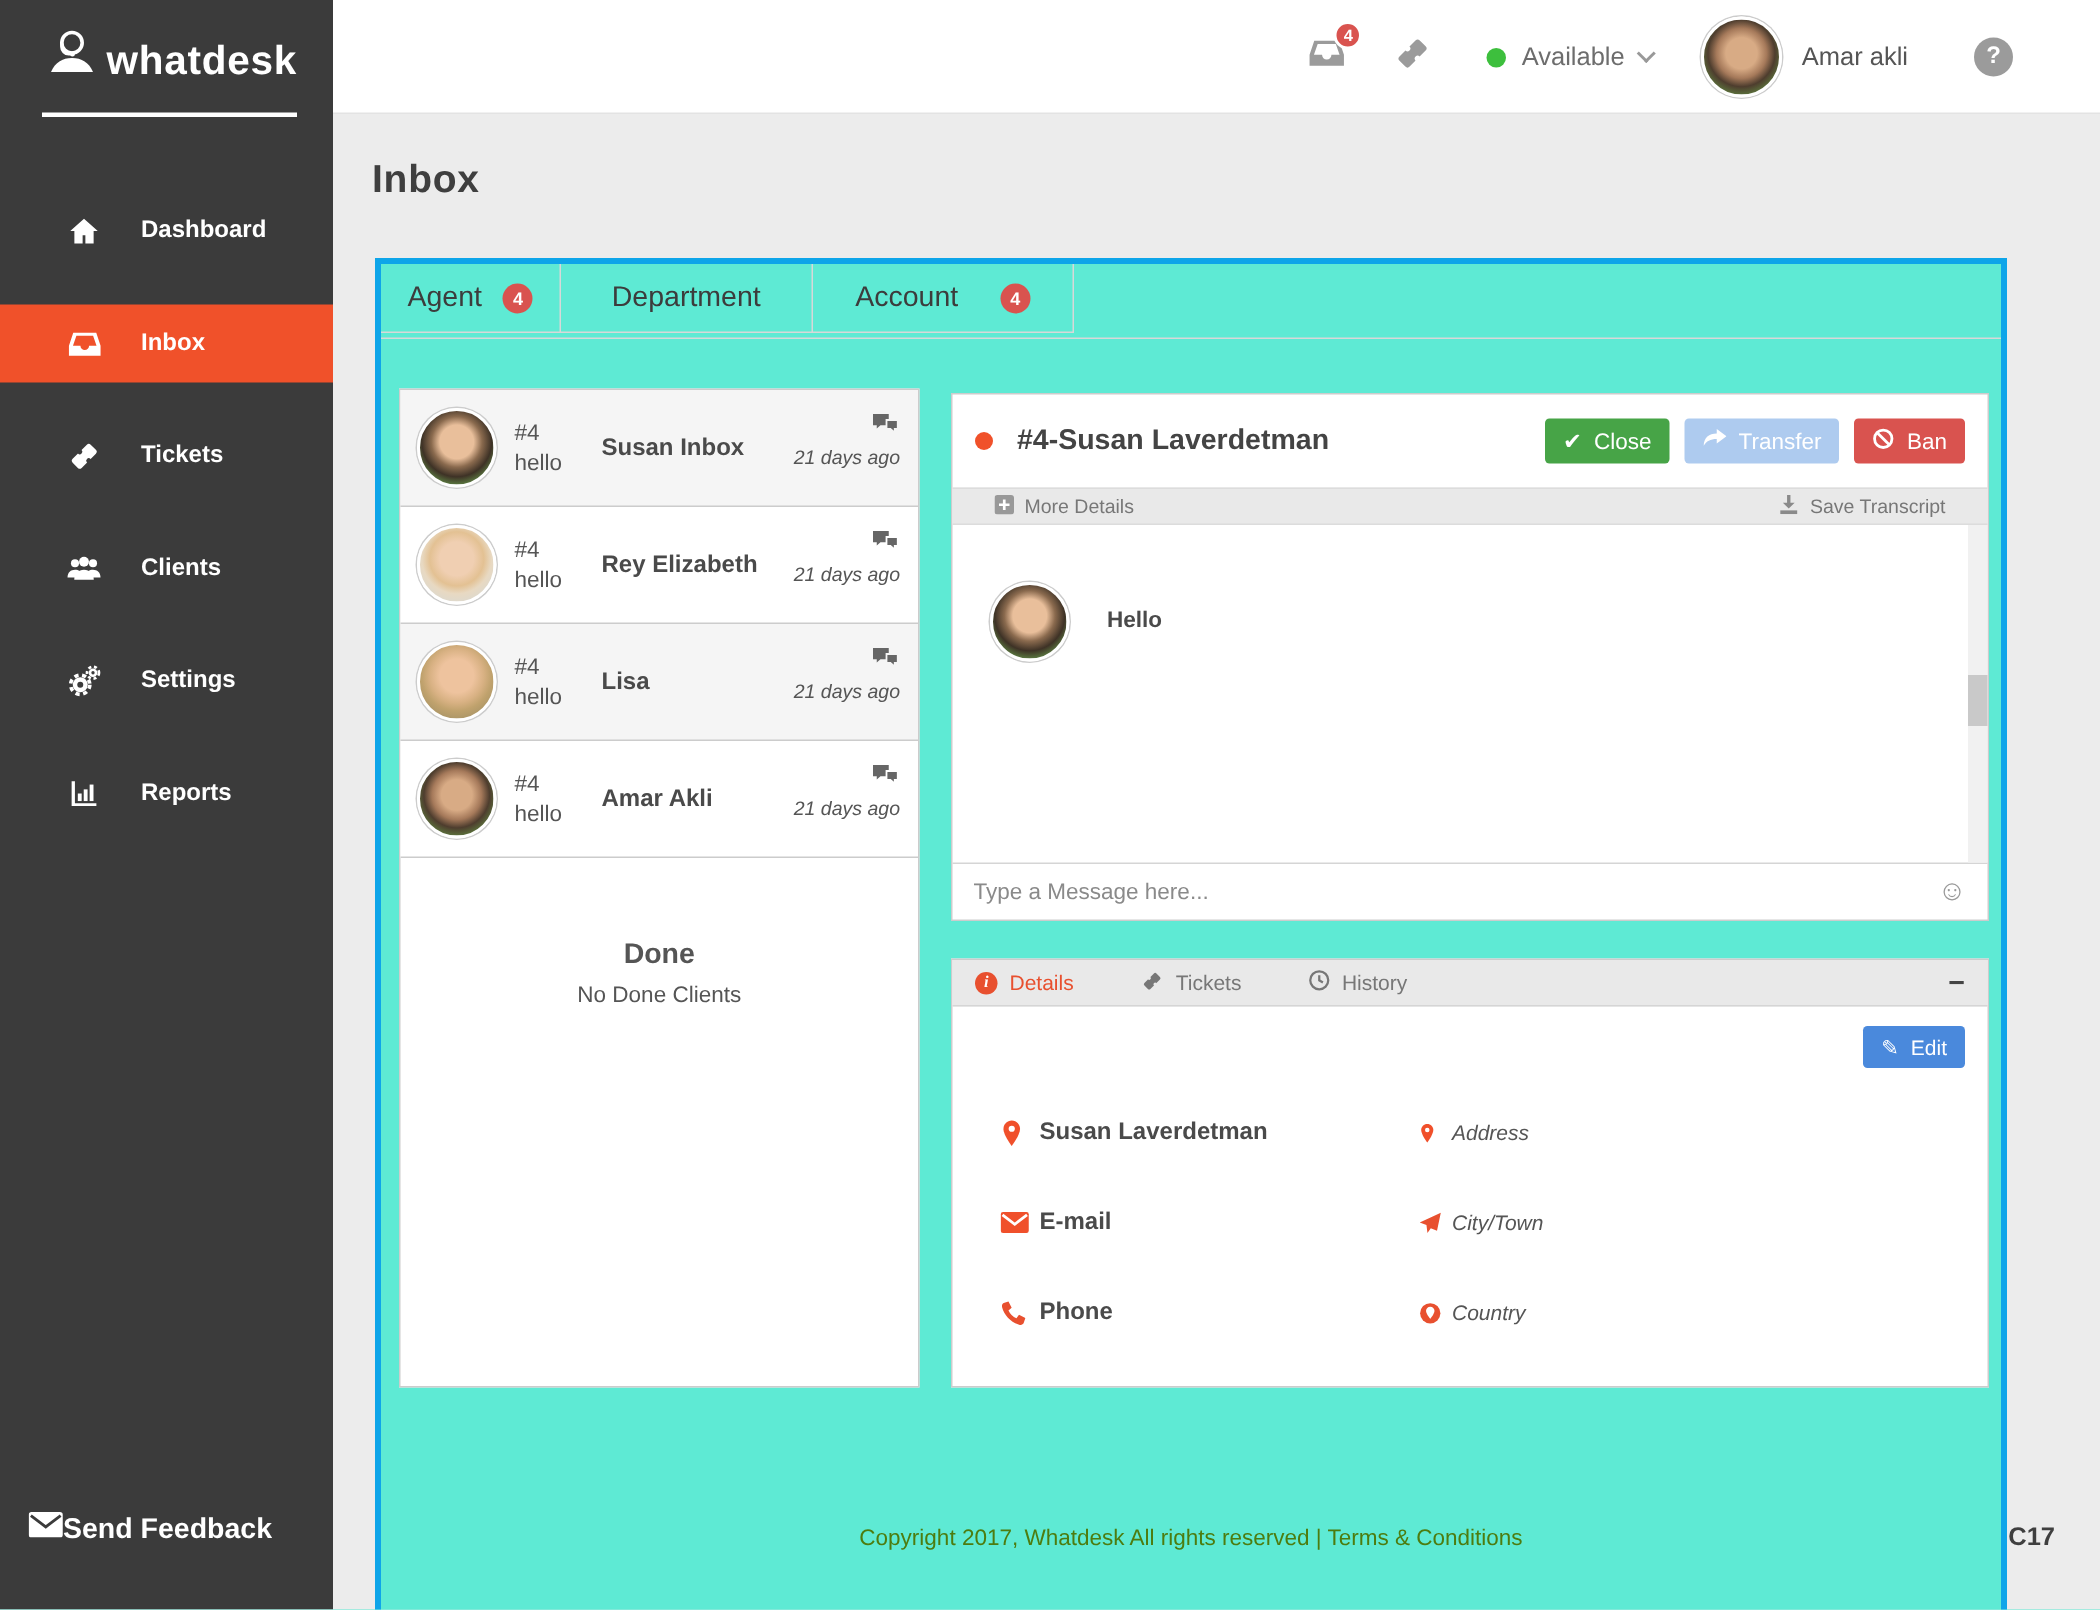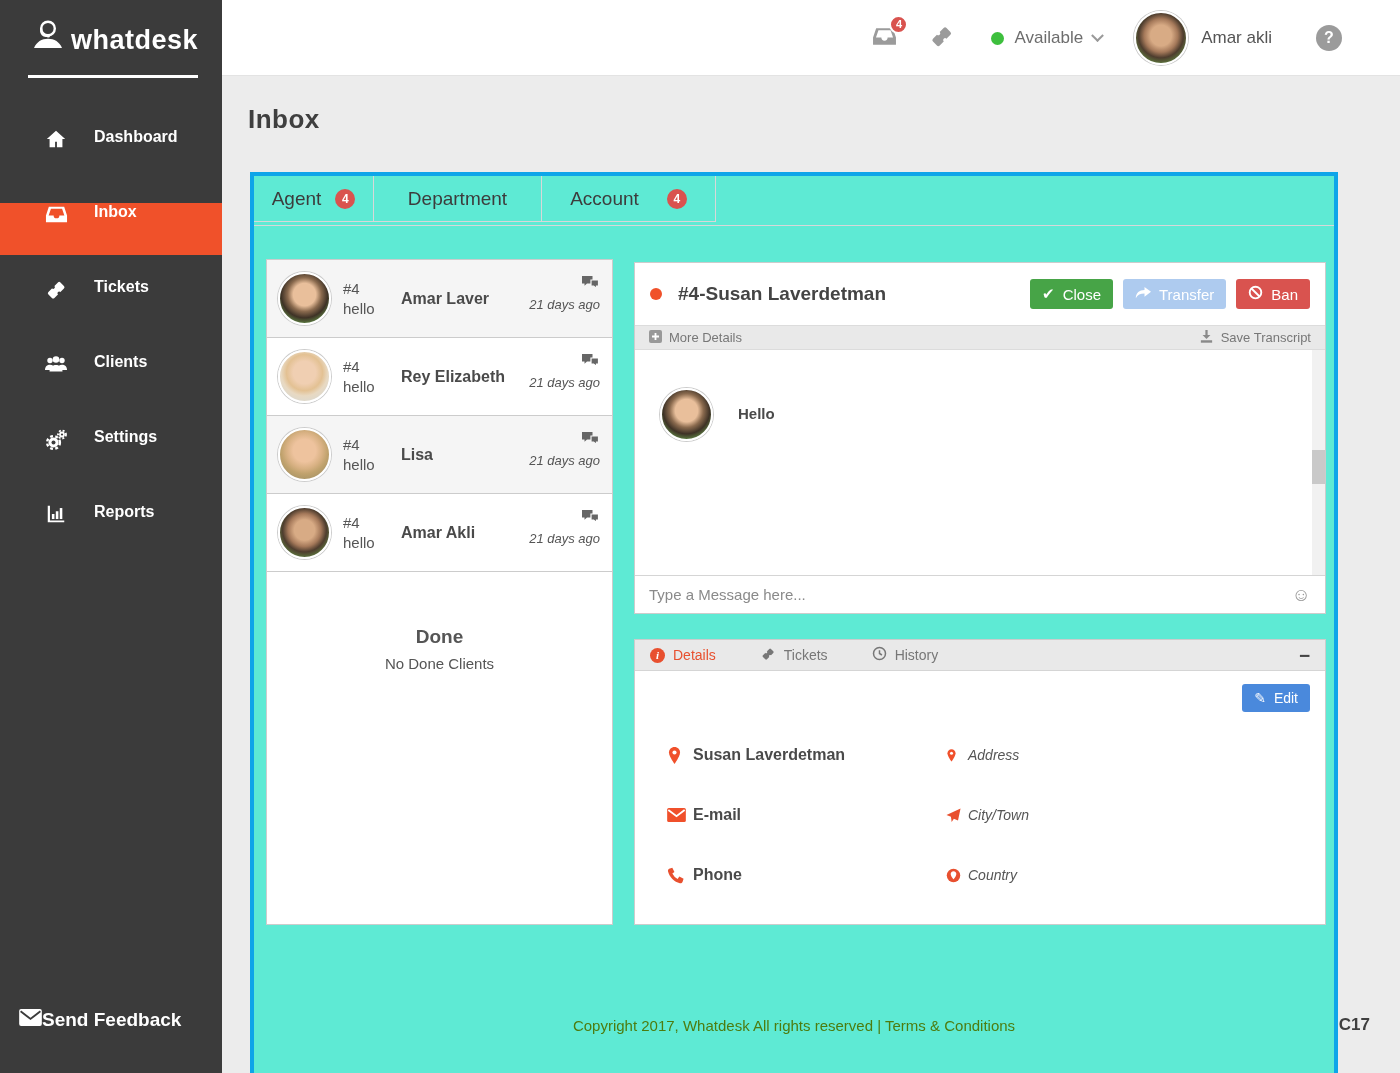--- a/index.html
+++ b/index.html
@@ -4,21 +4,21 @@
 <style>
   *{box-sizing:border-box;margin:0;padding:0}
   html,body{width:1400px;height:1073px}
   body{position:relative;background:#ececec;font-family:"Liberation Sans",sans-serif;overflow:hidden;color:#444}
   .clickable{cursor:pointer}
 
   
   .sidebar{position:absolute;left:0;top:0;width:222px;height:1073px;background:#3b3b3b;z-index:5}
   .logo{display:flex;align-items:flex-end;gap:7px;margin:18px 24px 0 28px;padding-bottom:19px;border-bottom:3px solid #fff;color:#fff;font-size:27px;font-weight:bold;letter-spacing:.5px}
   .nav{margin-top:50px;list-style:none}
-  .nav-item{height:52px;display:flex;align-items:flex-start;padding-left:44px;gap:26px;color:#fff;font-weight:bold;font-size:16px;margin-bottom:23px}
+  .nav-item{height:52px;display:flex;align-items:center;padding-left:44px;gap:26px;color:#fff;font-weight:bold;font-size:16px;margin-bottom:23px}
   .nav-item.active{background:#f0512a}
   .nav-ic{width:24px;display:flex;justify-content:center}
   .feedback{position:absolute;bottom:42px;left:19px;display:flex;align-items:center;color:#fff;font-weight:bold;font-size:19px}
 
   
   .topbar{position:absolute;left:222px;top:0;right:0;height:76px;background:#fff;border-bottom:1px solid #e3e3e3;z-index:4}
   .topbar-right{position:absolute;right:58px;top:0;height:76px;display:flex;align-items:center}
   .tb-inbox{position:relative;margin-right:30px}
   .tb-badge{position:absolute;top:-9px;right:-10px;width:19px;height:19px;border-radius:50%;background:#d9534f;border:2px solid #fff;color:#fff;font-size:11px;font-weight:bold;display:flex;align-items:center;justify-content:center}
   .tb-ticket{margin-right:36px}
@@ -56,21 +56,21 @@
 
   
   .chat-panel{position:absolute;left:380px;top:86px;width:692px;height:352px;border:1px solid #ccc;background:#fff;display:flex;flex-direction:column}
   .chat-head{height:62px;display:flex;align-items:center;padding:0 15px}
   .chat-dot{width:12px;height:12px;border-radius:50%;background:#f0512a;margin-right:16px}
   .chat-title{font-size:19px;font-weight:bold;color:#444;flex:1}
   .btn{height:30px;border:none;border-radius:3px;color:#fff;font-size:15px;display:flex;align-items:center;gap:8px;padding:0 12px;font-family:inherit}
   .btn-close{background:#47a447}
   .btn-transfer{background:#aecbef;margin:0 10px}
   .btn-ban{background:#d9534f}
-  .md-bar{height:25px;background:#e9e9e9;border-top:1px solid #dcdcdc;border-bottom:1px solid #dcdcdc;display:flex;align-items:center;padding:0 14px;font-size:13px;color:#777}
+  .md-bar{height:25px;background:#e9e9e9;border-top:1px solid #dcdcdc;border-bottom:1px solid #dcdcdc;display:flex;align-items:center;padding:0 28px;font-size:13px;color:#777}
   .md-left,.md-right{display:flex;align-items:center;gap:7px}
   .md-right{margin-left:auto}
   .messages{position:relative;flex:1}
   .msg-avatar{position:absolute;left:25px;top:38px;width:53px;height:53px}
   .msg-text{position:absolute;left:103px;top:55px;font-size:15px;font-weight:600;color:#4a4a4a}
   .v-scroll{position:absolute;right:0;top:0;width:13px;height:100%;background:#f1f1f1}
   .v-thumb{position:absolute;left:0;top:100px;width:13px;height:34px;background:#c9c9c9}
   .chat-input{height:38px;border-top:1px solid #d5d5d5;display:flex;align-items:center;padding:0 14px;gap:24px}
   .chat-input input{flex:1;border:none;outline:none;font-size:15px;color:#444;font-family:inherit;background:transparent}
   .chat-input input::placeholder{color:#8a8a8a}
@@ -244,21 +244,21 @@
       </div>
     </div>
 
     <div class="list-panel">
       <div class="chat-item alt clickable">
         <span class="avatar ci-avatar av-susan"></span>
         <span class="ci-meta">
           <span>#4</span><br>
           <span>hello</span>
         </span>
-        <span class="ci-name">Amar Laver</span>
+        <span class="ci-name">Susan Inbox</span>
         <span class="ci-right">
           <span>
             <svg width="20" height="16" viewBox="0 0 20 16">
                 <path fill="#666" d="M2 1h10.5v7.5H7L4.5 10.7V8.5H2z"></path>
                 <path fill="#666" stroke="#f5f5f5" stroke-width="1.2" d="M11 5h7.5v6h-2v2.5L13.6 11H11z"></path>
               </svg>
           </span><br>
           <span class="ci-time">21 days ago</span>
         </span>
       </div>

